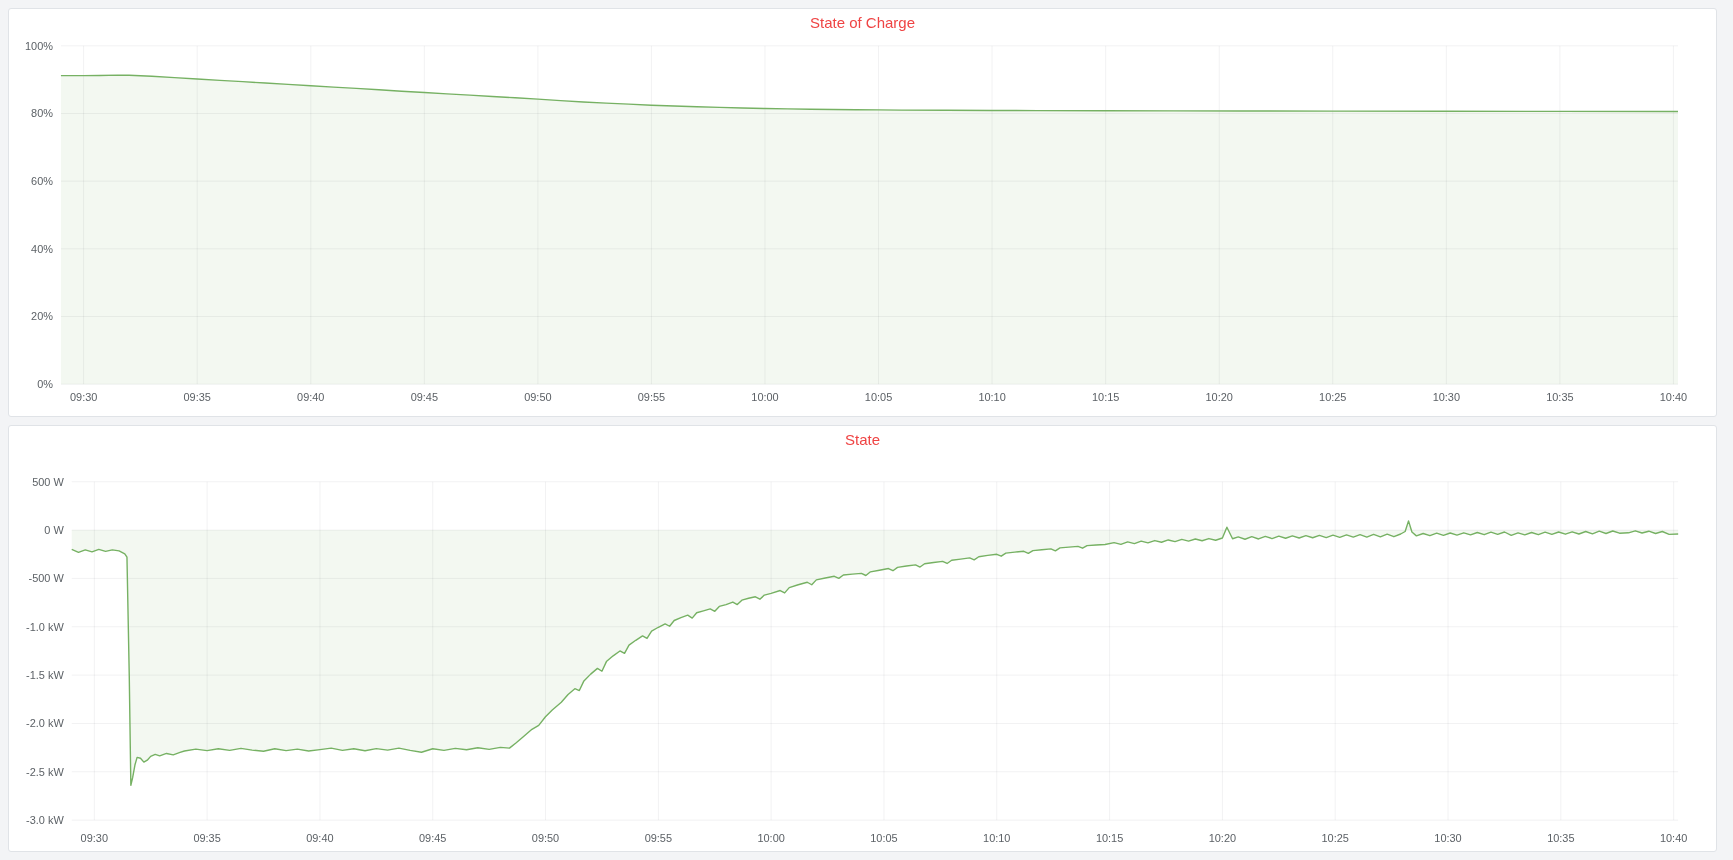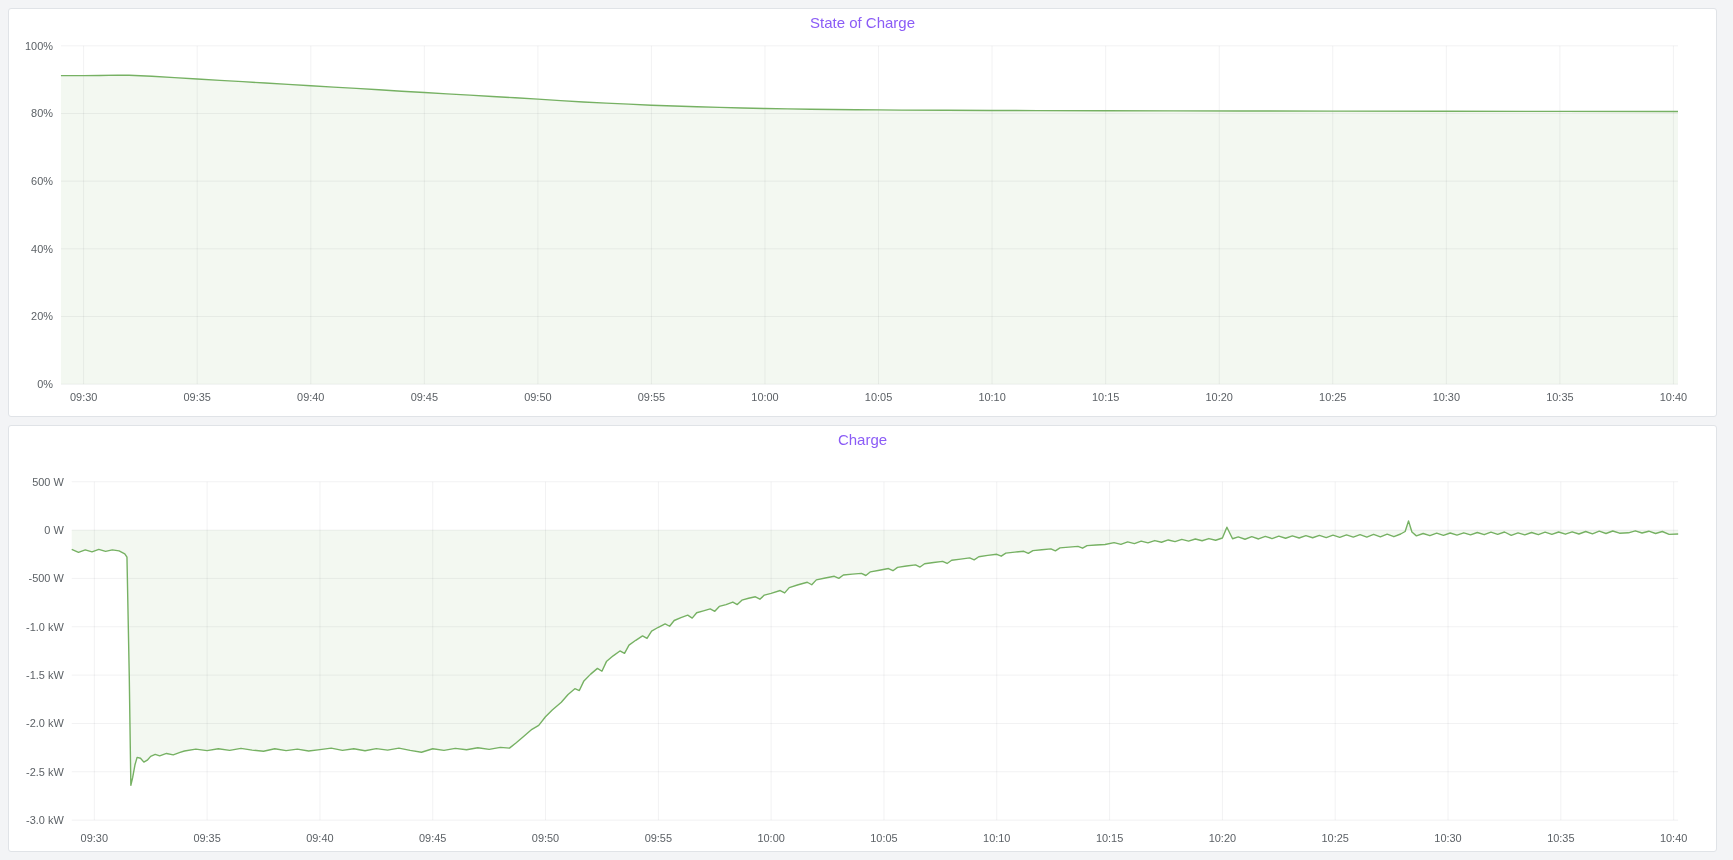--- a/index.html
+++ b/index.html
@@ -20,21 +20,21 @@
   #panel-0 { top: 8px;  height: 409px; }
   #panel-1 { top: 425px; height: 427px; }
   .panel-title {
     position: absolute;
     top: 0; left: 0; right: 0;
     height: 28px;
     line-height: 28px;
     text-align: center;
     font-size: 15px;
     font-weight: 500;
-    color: #8b5cf6;
+    color: #ef4444;
     cursor: pointer;
     white-space: nowrap;
   }
   svg.chart {
     position: absolute;
     top: 0; left: 0;
     width: 100%; height: 100%;
     display: block;
   }
   .tick-label {
@@ -90,21 +90,21 @@
       <text x="1098.859550561797" y="394" text-anchor="middle" class="tick-label">10:15</text>
       <text x="1212.974719101123" y="394" text-anchor="middle" class="tick-label">10:20</text>
       <text x="1327.0898876404485" y="394" text-anchor="middle" class="tick-label">10:25</text>
       <text x="1441.2050561797744" y="394" text-anchor="middle" class="tick-label">10:30</text>
       <text x="1555.3202247191002" y="394" text-anchor="middle" class="tick-label">10:35</text>
       <text x="1669.435393258426" y="394" text-anchor="middle" class="tick-label">10:40</text>
     </svg>
 </div>
 
 <div class="panel" id="panel-1">
-  <div class="panel-title">Charge</div>
+  <div class="panel-title">State</div>
   <svg class="chart" id="chart-1" viewBox="0 0 1709 427">
       <path d="M 60.0 104.6 L 60.0 124.0 L 66.8 126.9 L 73.6 124.5 L 80.4 126.4 L 87.2 124.0 L 94.0 125.9 L 100.8 124.5 L 107.6 125.5 L 113.3 128.4 L 115.5 131.8 L 117.8 250.3 L 119.4 361.0 L 121.2 353.3 L 123.5 340.6 L 125.7 332.9 L 129.1 333.8 L 132.5 337.7 L 135.9 335.8 L 139.3 331.9 L 143.9 329.9 L 148.4 331.4 L 155.2 329.0 L 162.0 330.4 L 168.8 328.0 L 173.3 326.5 L 184.7 324.6 L 196.0 326.1 L 207.3 324.3 L 218.7 325.9 L 230.0 323.9 L 241.3 325.6 L 252.7 326.8 L 264.0 324.3 L 275.4 326.1 L 286.7 324.6 L 298.0 326.5 L 309.4 325.1 L 320.7 323.6 L 332.0 325.9 L 343.4 324.3 L 354.7 326.3 L 366.0 324.1 L 377.4 325.6 L 388.7 323.6 L 400.0 325.9 L 411.4 327.8 L 422.7 324.3 L 434.0 325.9 L 445.4 323.9 L 456.7 325.3 L 468.0 323.3 L 479.4 324.9 L 490.7 322.9 L 499.8 323.6 L 506.6 318.3 L 513.4 312.5 L 522.4 304.7 L 529.2 300.8 L 536.0 292.1 L 542.8 285.3 L 551.9 277.5 L 558.7 269.7 L 565.5 263.9 L 570.0 265.8 L 574.6 256.1 L 581.4 249.3 L 588.2 243.5 L 592.7 246.4 L 597.2 236.7 L 604.0 230.9 L 610.8 226.0 L 615.4 228.4 L 619.9 220.2 L 626.7 215.3 L 633.5 210.9 L 638.0 213.4 L 642.6 206.1 L 649.4 202.2 L 656.2 198.8 L 660.7 201.2 L 665.3 195.4 L 672.1 192.5 L 678.9 190.1 L 683.4 193.0 L 687.9 187.6 L 694.7 185.7 L 701.5 183.7 L 706.1 186.2 L 710.6 181.3 L 717.4 179.4 L 724.2 176.9 L 728.7 179.4 L 733.3 175.0 L 740.1 173.1 L 746.9 171.6 L 751.4 174.0 L 755.9 169.9 L 762.7 168.2 L 771.8 165.3 L 776.3 167.7 L 780.9 162.4 L 789.9 159.5 L 799.0 157.0 L 803.5 159.5 L 808.1 154.6 L 817.1 152.7 L 826.2 151.0 L 830.7 153.1 L 835.3 149.7 L 844.3 148.8 L 853.4 148.1 L 857.9 150.2 L 862.5 146.5 L 871.5 144.9 L 880.6 143.2 L 885.1 145.4 L 889.7 142.0 L 898.7 140.7 L 907.8 139.5 L 912.3 141.7 L 916.9 138.4 L 925.9 137.2 L 935.0 136.0 L 939.5 138.1 L 944.1 134.9 L 953.1 133.7 L 962.2 132.5 L 966.7 134.5 L 971.3 131.4 L 980.3 130.0 L 989.4 128.9 L 993.9 130.8 L 998.5 127.7 L 1007.5 126.7 L 1016.6 125.9 L 1021.1 127.9 L 1025.7 125.2 L 1034.7 124.4 L 1043.8 123.5 L 1048.3 125.5 L 1052.9 122.5 L 1061.9 121.7 L 1071.0 120.9 L 1075.6 122.8 L 1080.1 120.2 L 1089.2 119.6 L 1098.2 119.1 L 1107.3 117.2 L 1114.1 118.9 L 1120.9 116.4 L 1127.7 118.2 L 1134.5 115.7 L 1141.3 117.4 L 1148.1 115.1 L 1154.9 116.8 L 1161.7 114.5 L 1168.5 116.2 L 1175.3 113.9 L 1182.1 115.7 L 1188.9 113.5 L 1195.7 115.3 L 1202.5 113.1 L 1209.3 114.8 L 1216.1 112.5 L 1220.6 101.7 L 1226.3 113.3 L 1232.0 111.4 L 1238.8 113.8 L 1245.6 111.2 L 1252.4 113.5 L 1259.2 110.9 L 1266.0 113.1 L 1272.8 110.6 L 1279.6 112.8 L 1286.4 110.4 L 1293.2 112.5 L 1300.0 110.2 L 1306.8 112.3 L 1313.6 109.9 L 1320.4 112.1 L 1327.2 109.6 L 1334.0 111.9 L 1340.8 109.4 L 1347.6 111.7 L 1354.4 109.2 L 1361.2 111.6 L 1368.0 108.9 L 1374.8 111.4 L 1381.6 108.7 L 1388.4 111.2 L 1395.2 108.5 L 1399.7 106.0 L 1403.1 95.3 L 1406.5 106.5 L 1411.0 110.4 L 1417.8 108.0 L 1424.6 110.2 L 1431.4 107.7 L 1438.2 109.9 L 1445.0 107.5 L 1451.8 109.6 L 1458.6 107.3 L 1465.4 109.4 L 1472.2 107.0 L 1479.1 109.2 L 1485.9 106.7 L 1492.7 108.9 L 1499.5 106.5 L 1506.3 109.9 L 1513.1 107.3 L 1519.9 109.4 L 1526.7 107.0 L 1533.5 109.2 L 1540.3 106.7 L 1547.1 108.9 L 1553.9 106.5 L 1560.7 108.7 L 1567.5 106.3 L 1574.3 108.5 L 1581.1 106.0 L 1587.9 108.3 L 1594.7 105.7 L 1601.5 108.0 L 1608.3 105.5 L 1615.1 107.7 L 1624.1 107.3 L 1630.9 105.3 L 1637.7 107.5 L 1644.5 105.7 L 1651.3 108.0 L 1658.1 106.0 L 1664.9 108.9 L 1674.0 108.5 L 1674.0 104.6 Z" fill="rgba(118,177,99,0.09)" stroke="none"></path>
       <line x1="60" x2="1674" y1="56.0" y2="56.0" stroke="rgba(24,27,31,0.06)" stroke-width="1"></line>
       <line x1="60" x2="1674" y1="104.6" y2="104.6" stroke="rgba(24,27,31,0.06)" stroke-width="1"></line>
       <line x1="60" x2="1674" y1="153.1" y2="153.1" stroke="rgba(24,27,31,0.06)" stroke-width="1"></line>
       <line x1="60" x2="1674" y1="201.7" y2="201.7" stroke="rgba(24,27,31,0.06)" stroke-width="1"></line>
       <line x1="60" x2="1674" y1="250.3" y2="250.3" stroke="rgba(24,27,31,0.06)" stroke-width="1"></line>
       <line x1="60" x2="1674" y1="298.9" y2="298.9" stroke="rgba(24,27,31,0.06)" stroke-width="1"></line>
       <line x1="60" x2="1674" y1="347.4" y2="347.4" stroke="rgba(24,27,31,0.06)" stroke-width="1"></line>
       <line x1="60" x2="1674" y1="396.0" y2="396.0" stroke="rgba(24,27,31,0.06)" stroke-width="1"></line>

